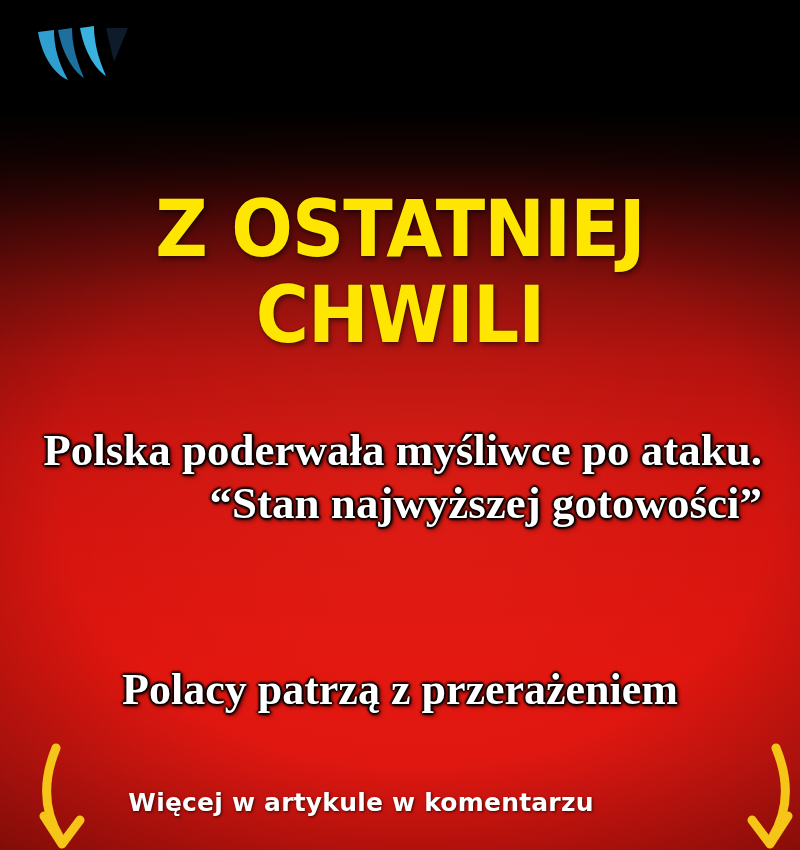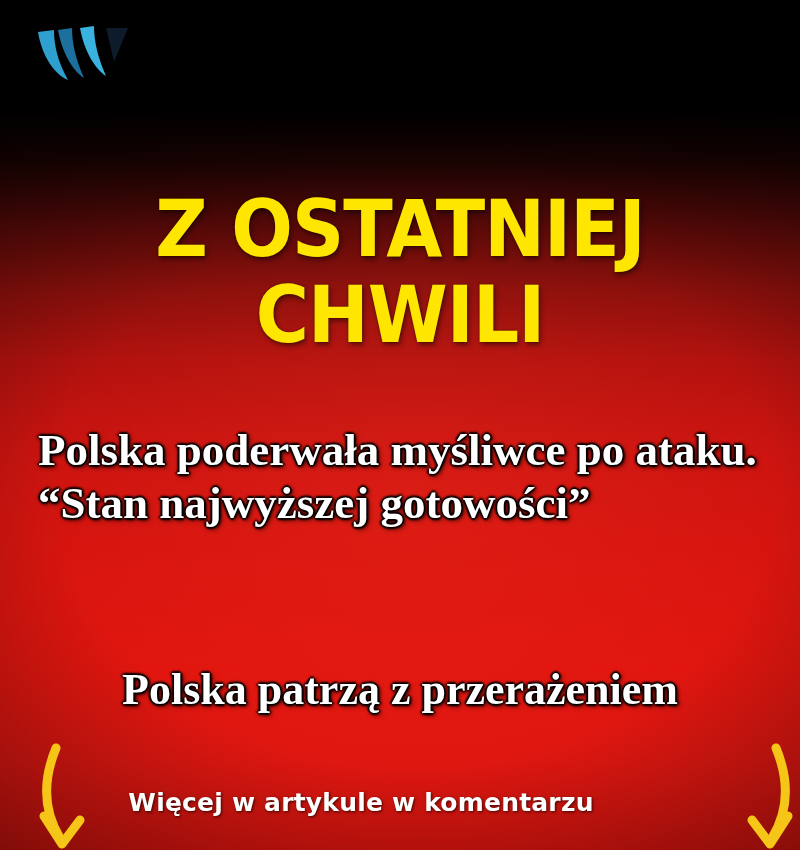--- a/index.html
+++ b/index.html
@@ -64,21 +64,21 @@
     text-shadow:
       0 0 2px rgba(0,0,0,0.55),
       2px 3px 6px rgba(0,0,0,0.45);
   }
 
   .subhead {
     position: absolute;
     top: 424px;
     left: 38px;
     width: 724px;
-    text-align: left;
+    text-align: right;
     color: #ffffff;
     font-family: "Liberation Serif", serif;
     font-weight: bold;
     font-size: 45px;
     line-height: 53px;
     text-shadow:
       -2px 0 2px #000, 2px 0 2px #000,
       0 -2px 2px #000, 0 2px 2px #000,
       2px 2px 5px rgba(0,0,0,0.85);
   }
@@ -135,21 +135,21 @@
       <path d="M30 8 C 34 30, 44 48, 56 56 C 48 38, 44 22, 44 6 Z" fill="#1d6f9e"></path>
       <path d="M52 6 C 56 28, 66 46, 78 54 C 70 36, 66 20, 66 4 Z" fill="#3ab2e0"></path>
       <path d="M78 6 L 100 6 L 86 40 Z" fill="#0d1b2a"></path>
     </svg>
   </div>
 
   <div class="headline">Z OSTATNIEJ CHWILI</div>
 
   <div class="subhead">Polska poderwała myśliwce po ataku. “Stan najwyższej gotowości”</div>
 
-  <div class="secondline">Polska patrzą z przerażeniem</div>
+  <div class="secondline">Polacy patrzą z przerażeniem</div>
 
   <div class="arrow arrow-left">
     <svg viewBox="0 0 70 110" width="70" height="110">
       <path d="M20 6 C 6 40, 8 70, 24 96" stroke="#f5c518" stroke-width="9" fill="none" stroke-linecap="round"></path>
       <path d="M8 74 L 26 102 L 44 78" stroke="#f5c518" stroke-width="9" fill="none" stroke-linecap="round" stroke-linejoin="round"></path>
     </svg>
   </div>
 
   <div class="arrow arrow-right">
     <svg viewBox="0 0 70 110" width="70" height="110">

